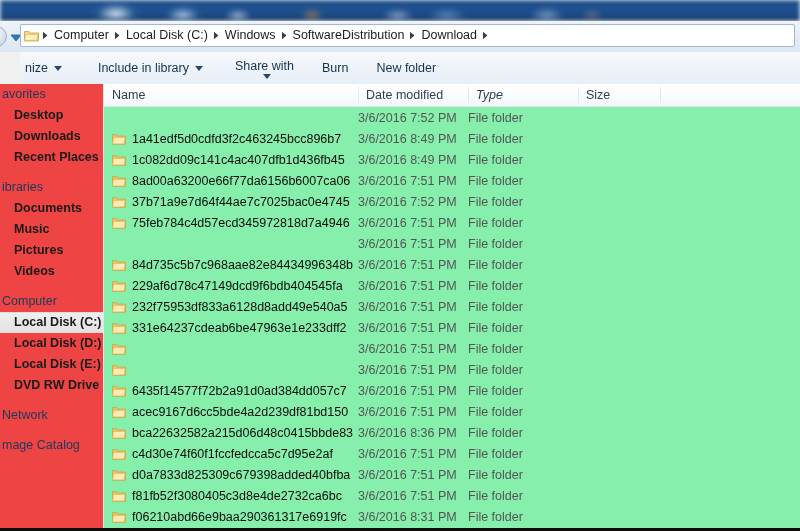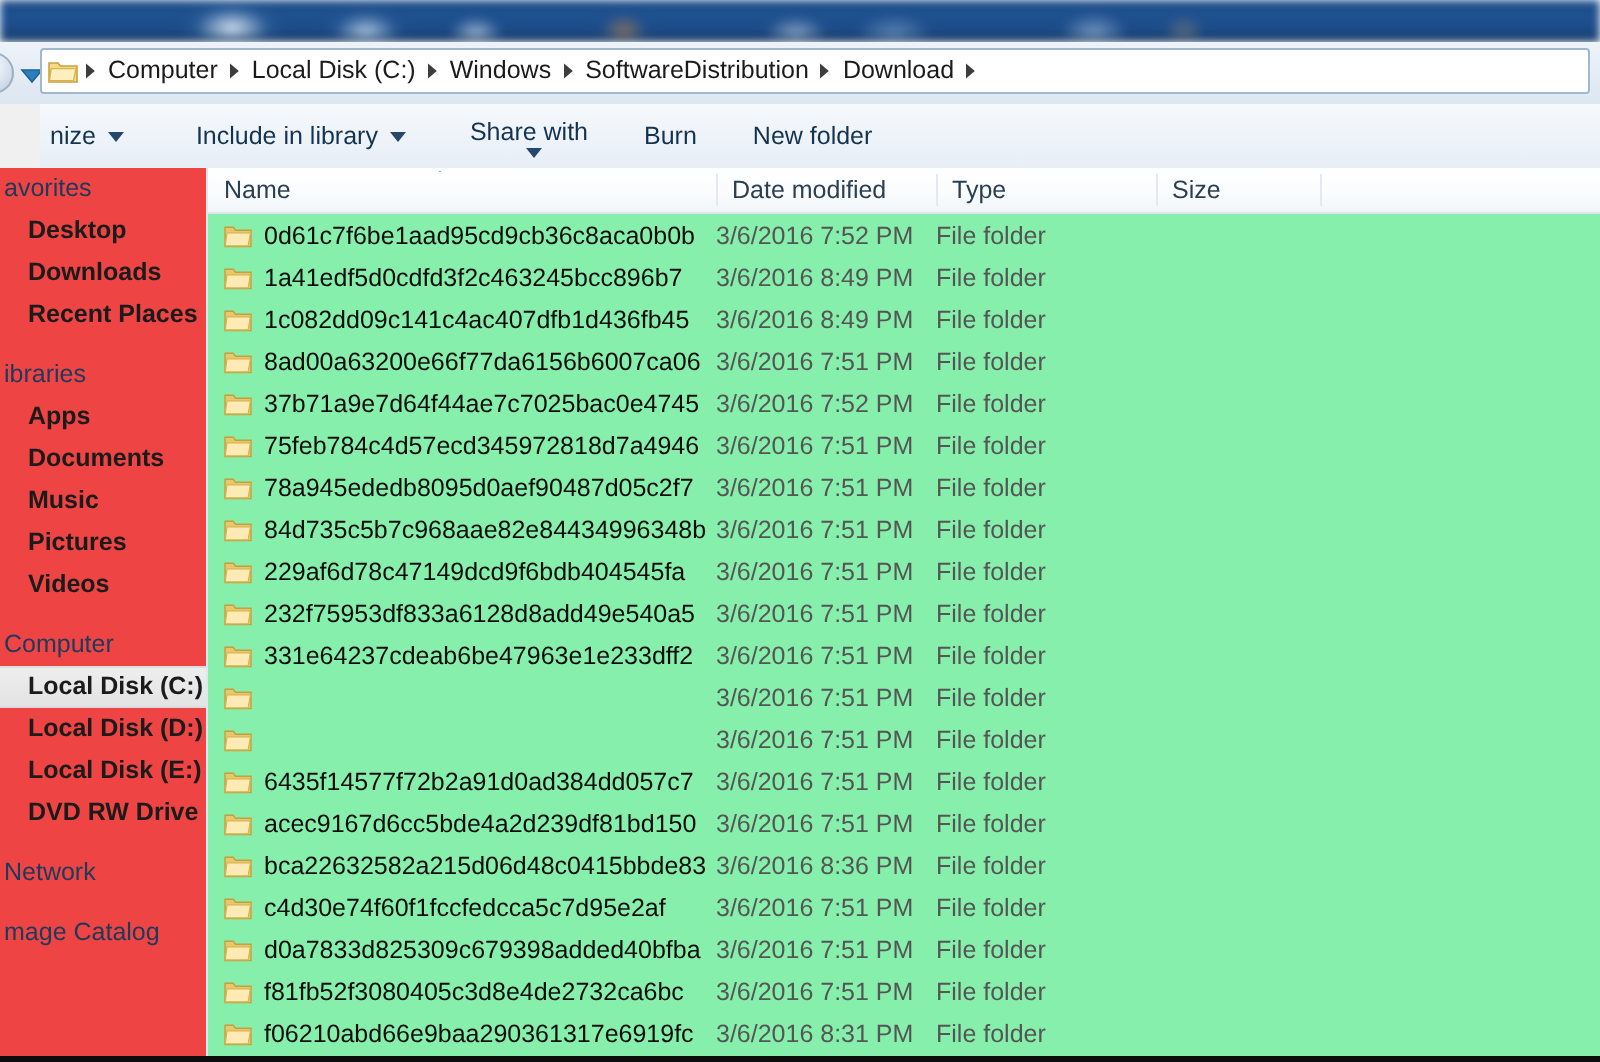--- a/index.html
+++ b/index.html
@@ -360,21 +360,20 @@
   <div class="nav-pane">
 
     <div class="nav-group-head">avorites</div>
     <div class="nav-item">Desktop</div>
     <div class="nav-item">Downloads</div>
     <div class="nav-item">Recent Places</div>
 
     <div class="nav-gap"></div>
 
     <div class="nav-group-head">ibraries</div>
-    <div class="nav-item">Apps</div>
     <div class="nav-item">Documents</div>
     <div class="nav-item">Music</div>
     <div class="nav-item">Pictures</div>
     <div class="nav-item">Videos</div>
 
     <div class="nav-gap"></div>
 
     <div class="nav-group-head">Computer</div>
     <div class="nav-item selected">Local Disk (C:)</div>
     <div class="nav-item">Local Disk (D:)</div>
@@ -397,37 +396,28 @@
     <div class="col-head">
       <div class="sort-arrow">
         <svg width="16" height="9" viewBox="0 0 16 9">
             <path d="M8 4.2 L12 8.6 L4 8.6 Z" fill="#9aa7b4"></path>
           </svg>
       </div>
       <div class="col-head-cell" style="left:0; width:254px;">Name</div>
       <div class="col-sep" style="left:254px;"></div>
       <div class="col-head-cell" style="left:254px; width:110px;">Date modified</div>
       <div class="col-sep" style="left:364px;"></div>
-      <div class="col-head-cell" style="left:364px; width:110px;">Type</div>
+      <div class="col-head-cell" style="left:364px; width:110px;font-style:italic;">Type</div>
       <div class="col-sep" style="left:474px;"></div>
       <div class="col-head-cell" style="left:474px; width:98px;">Size</div>
       <div class="col-sep" style="left:556px;"></div>
     </div>
 
     <div class="rows" id="rows">
         <div class="row">
-          <div class="cell-name">
-            <span class="ic">
-              <svg width="14" height="12" viewBox="0 0 14 12">
-                <path d="M0.5 1.6 L4.6 1.6 L5.7 3.1 L13.5 3.1 L13.5 11.3 L0.5 11.3 Z" fill="#e8c86a" stroke="#c2a03c" stroke-width="0.7"></path>
-                <path d="M1.5 4.4 L13.2 4.4 L12.1 10.9 L0.6 10.9 Z" fill="#fdeab4" stroke="#d8b351" stroke-width="0.6"></path>
-              </svg>
-            </span>
-            <span>0d61c7f6be1aad95cd9cb36c8aca0b0b</span>
-          </div>
           <div class="cell-date">3/6/2016 7:52 PM</div>
           <div class="cell-type">File folder</div>
           <div class="cell-size"></div>
         </div>
         <div class="row">
           <div class="cell-name">
             <span class="ic">
               <svg width="14" height="12" viewBox="0 0 14 12">
                 <path d="M0.5 1.6 L4.6 1.6 L5.7 3.1 L13.5 3.1 L13.5 11.3 L0.5 11.3 Z" fill="#e8c86a" stroke="#c2a03c" stroke-width="0.7"></path>
                 <path d="M1.5 4.4 L13.2 4.4 L12.1 10.9 L0.6 10.9 Z" fill="#fdeab4" stroke="#d8b351" stroke-width="0.6"></path>
@@ -489,29 +479,20 @@
                 <path d="M1.5 4.4 L13.2 4.4 L12.1 10.9 L0.6 10.9 Z" fill="#fdeab4" stroke="#d8b351" stroke-width="0.6"></path>
               </svg>
             </span>
             <span>75feb784c4d57ecd345972818d7a4946</span>
           </div>
           <div class="cell-date">3/6/2016 7:51 PM</div>
           <div class="cell-type">File folder</div>
           <div class="cell-size"></div>
         </div>
         <div class="row">
-          <div class="cell-name">
-            <span class="ic">
-              <svg width="14" height="12" viewBox="0 0 14 12">
-                <path d="M0.5 1.6 L4.6 1.6 L5.7 3.1 L13.5 3.1 L13.5 11.3 L0.5 11.3 Z" fill="#e8c86a" stroke="#c2a03c" stroke-width="0.7"></path>
-                <path d="M1.5 4.4 L13.2 4.4 L12.1 10.9 L0.6 10.9 Z" fill="#fdeab4" stroke="#d8b351" stroke-width="0.6"></path>
-              </svg>
-            </span>
-            <span>78a945ededb8095d0aef90487d05c2f7</span>
-          </div>
           <div class="cell-date">3/6/2016 7:51 PM</div>
           <div class="cell-type">File folder</div>
           <div class="cell-size"></div>
         </div>
         <div class="row">
           <div class="cell-name">
             <span class="ic">
               <svg width="14" height="12" viewBox="0 0 14 12">
                 <path d="M0.5 1.6 L4.6 1.6 L5.7 3.1 L13.5 3.1 L13.5 11.3 L0.5 11.3 Z" fill="#e8c86a" stroke="#c2a03c" stroke-width="0.7"></path>
                 <path d="M1.5 4.4 L13.2 4.4 L12.1 10.9 L0.6 10.9 Z" fill="#fdeab4" stroke="#d8b351" stroke-width="0.6"></path>

